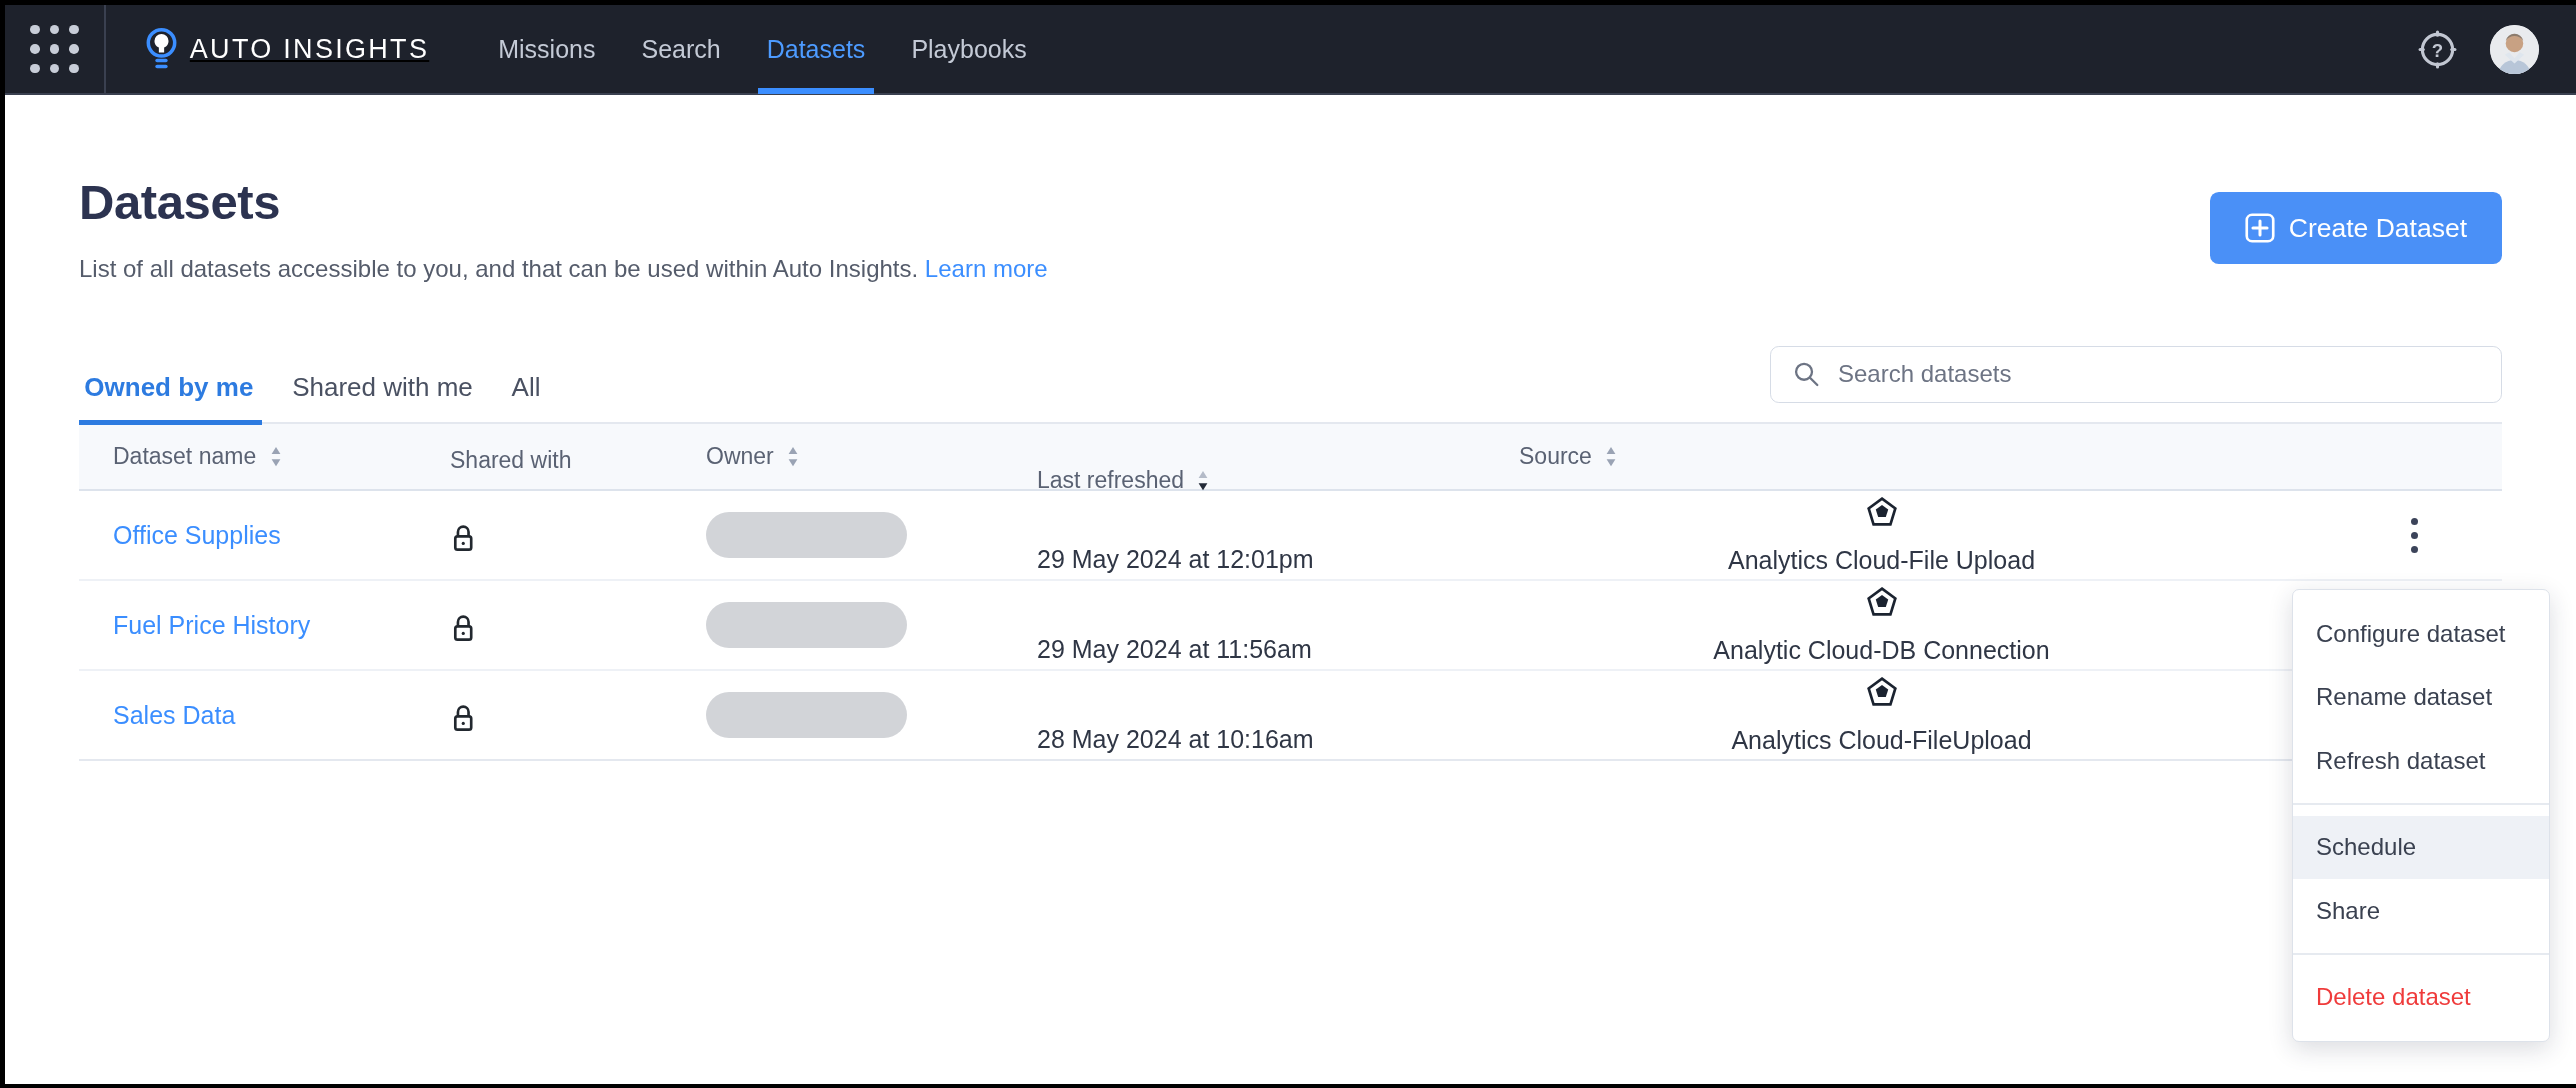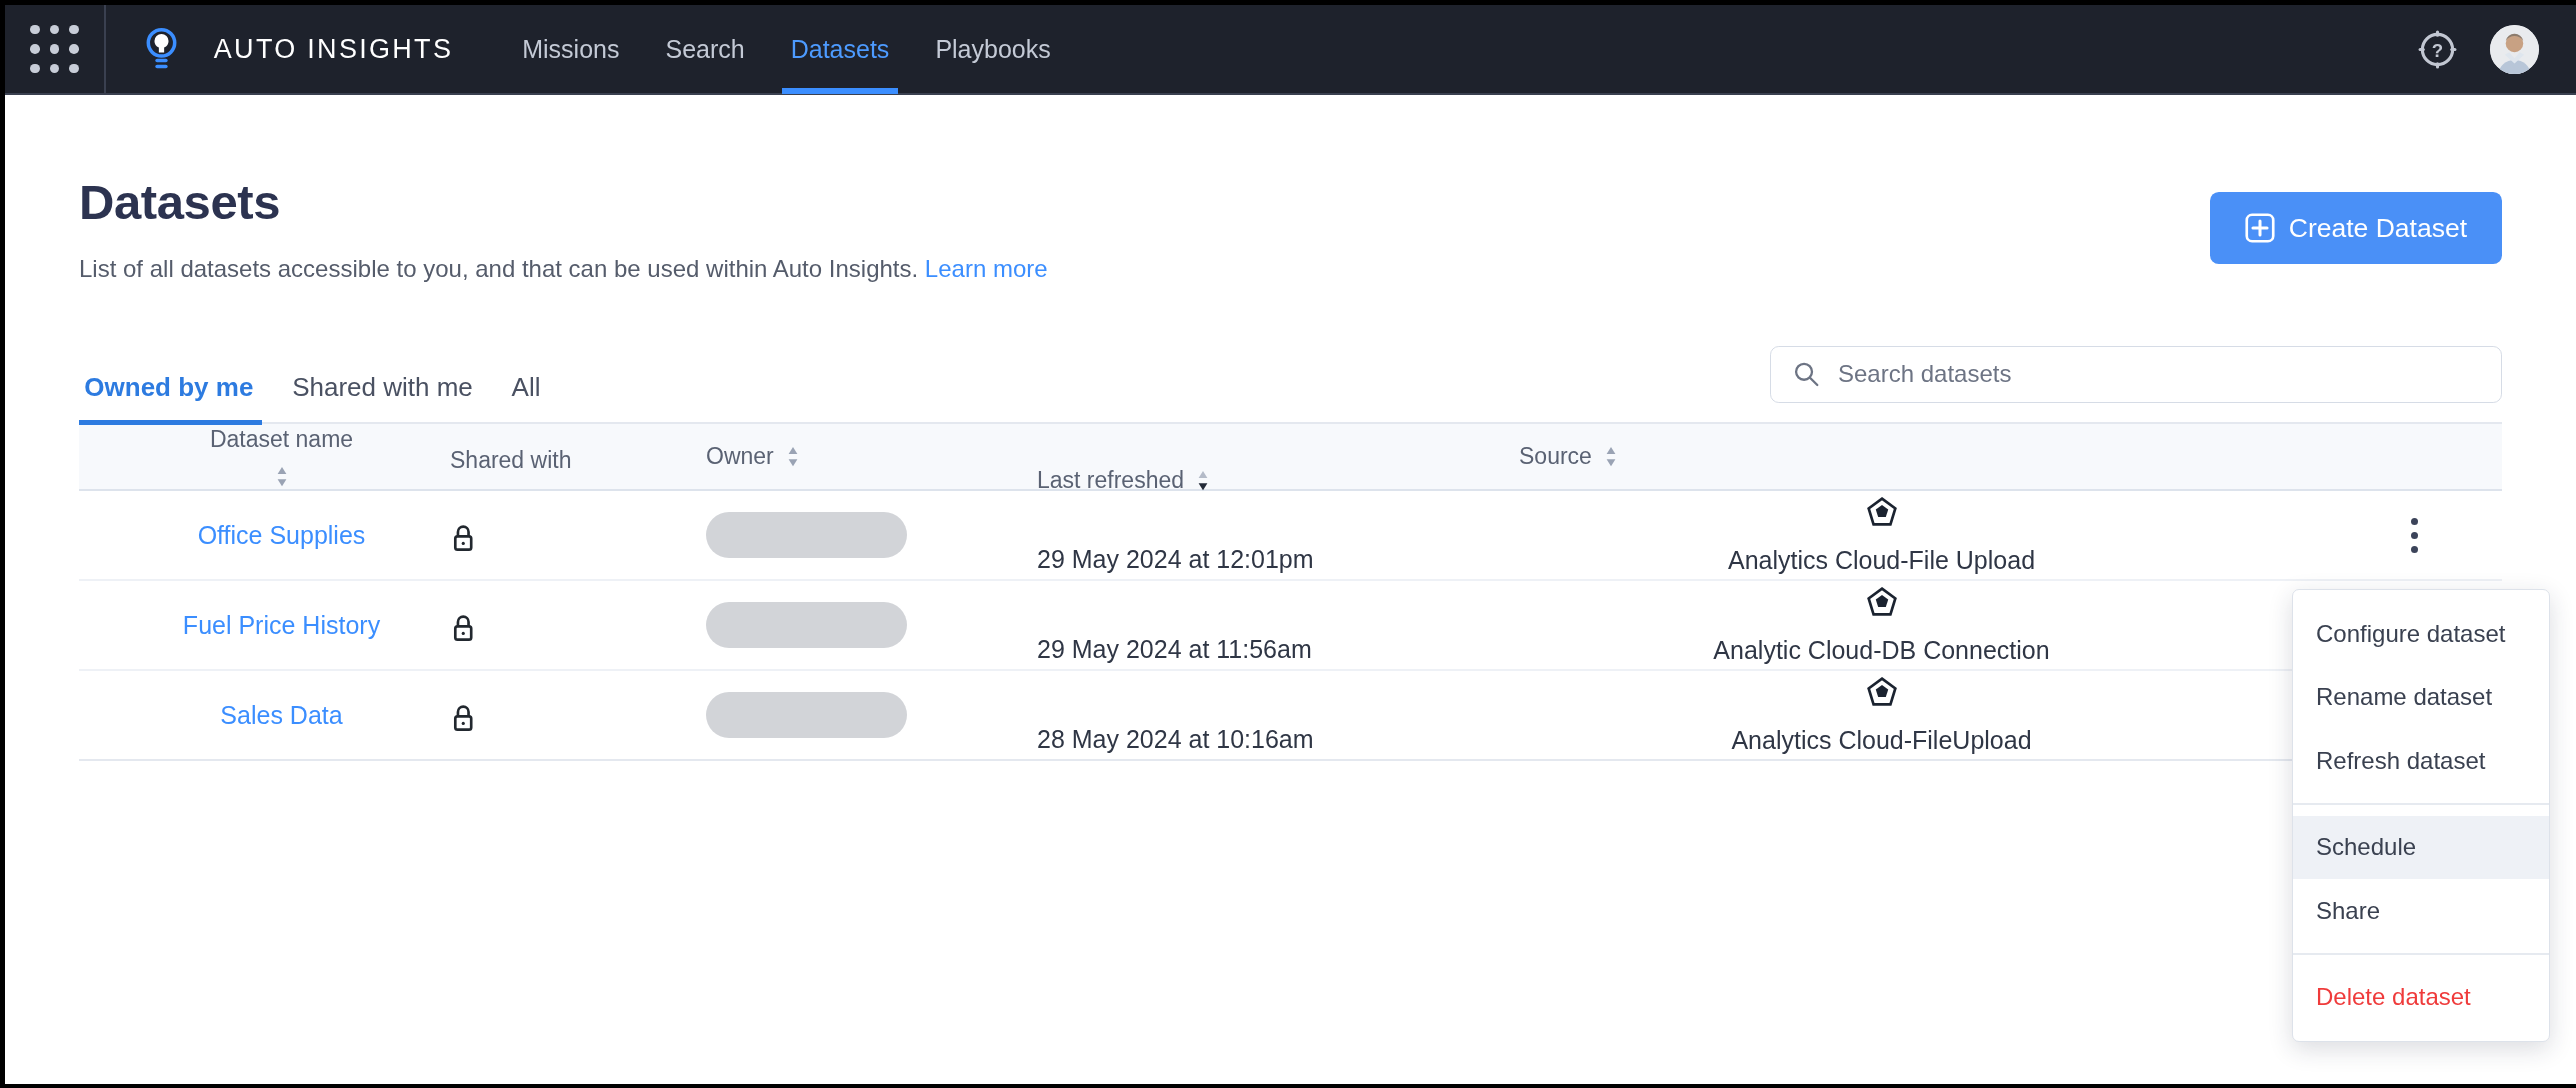--- a/index.html
+++ b/index.html
@@ -56,21 +56,22 @@
   .nav-divider {
     width: 1.8px;
     height: 90px;
     background: #3a4050;
   }
 
   .brand {
     display: flex;
     align-items: center;
     padding-left: 37px;
-    gap: 34px;
+    gap: 10px;
+    text-decoration: underline;
   }
   .bulb-icon { width: 37px; height: 44px; display:block; }
   .brand-name {
     color: #ffffff;
     font-size: 27px;
     letter-spacing: 2.3px;
     font-weight: 400;
     white-space: nowrap;
   }
 
@@ -236,21 +237,21 @@
     font-size: 23px;
     color: #5a6273;
     display: flex;
     align-items: center;
     gap: 12.4px;
     cursor: pointer;
     white-space: nowrap;
   }
   .sort-icon { width: 14px; height: 23px; display:block; }
 
-  .col-name    { width: 371px; padding-left: 34px; flex-direction: column; }
+  .col-name    { width: 371px; padding-left: 34px; }
   .col-shared  { width: 256px; margin-top: 8px; }
   .col-owner   { width: 331px; }
   .col-refresh { width: 482px; margin-top: 48px; }
   .col-source  { width: 725px; }
   .col-actions { flex: 1; display: flex; justify-content: flex-end; padding-right: 62px; }
 
   .trow {
     display: flex;
     align-items: center;
     height: 90px;

